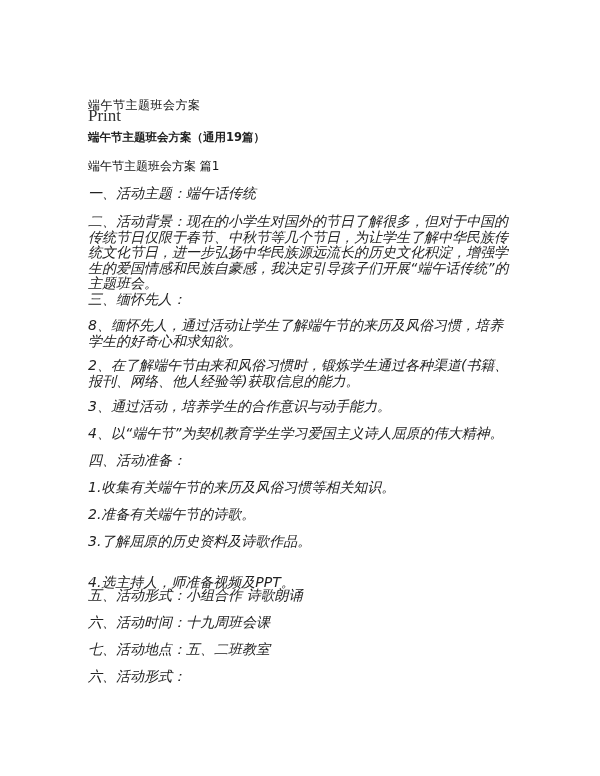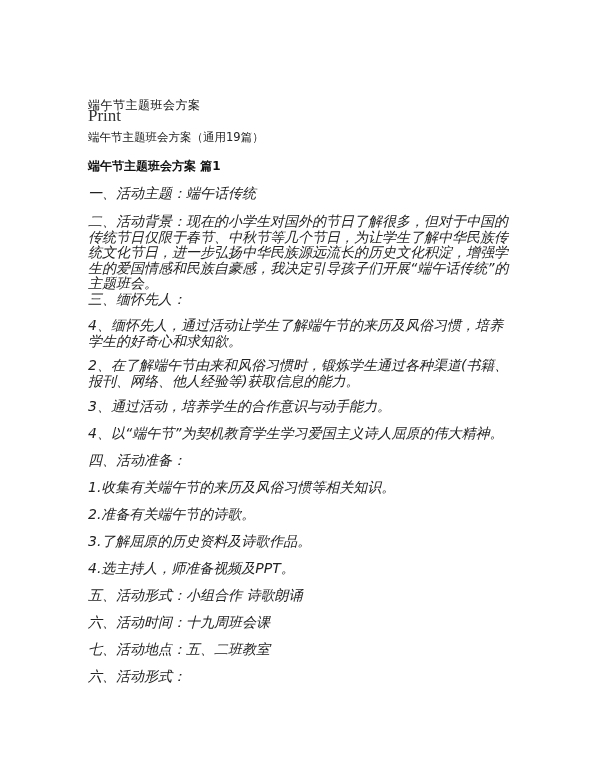--- a/index.html
+++ b/index.html
@@ -38,27 +38,28 @@
       text-align: left;
       font-size: 12px;
       color: #111111;
       letter-spacing: 0.5px;
     }
     .subtitle {
       position: absolute;
       top: 130px;
       left: 0;
       font-size: 11.5px;
+      font-weight: bold;
     }
     .section-heading {
       position: absolute;
       top: 158px;
       left: 0;
       font-size: 12px;
-      font-weight: bold;
+      font-weight: normal;
       color: #111111;
     }
     .para {
       position: absolute;
       left: 0;
       width: 424px;
       font-size: 14px;
       line-height: 15.5px;
       color: #222222;
       word-break: break-all;
@@ -70,26 +71,26 @@
 
 <div class="page">
   <div class="print-label">Print</div>
   <div class="doc-title">端午节主题班会方案</div>
   <div class="subtitle">端午节主题班会方案（通用19篇）</div>
   <div class="section-heading">端午节主题班会方案 篇1</div>
 
   <div class="para" style="top:186px">一、活动主题：端午话传统</div>
   <div class="para" style="top:214px">二、活动背景：现在的小学生对国外的节日了解很多，但对于中国的传统节日仅限于春节、中秋节等几个节日，为让学生了解中华民族传统文化节日，进一步弘扬中华民族源远流长的历史文化积淀，增强学生的爱国情感和民族自豪感，我决定引导孩子们开展“端午话传统”的主题班会。</div>
   <div class="para" style="top:292px">三、缅怀先人：</div>
-  <div class="para" style="top:318px">4、缅怀先人，通过活动让学生了解端午节的来历及风俗习惯，培养学生的好奇心和求知欲。</div>
+  <div class="para" style="top:318px">8、缅怀先人，通过活动让学生了解端午节的来历及风俗习惯，培养学生的好奇心和求知欲。</div>
   <div class="para" style="top:358px">2、在了解端午节由来和风俗习惯时，锻炼学生通过各种渠道(书籍、报刊、网络、他人经验等)获取信息的能力。</div>
   <div class="para" style="top:399px">3、通过活动，培养学生的合作意识与动手能力。</div>
   <div class="para" style="top:426px">4、以“端午节”为契机教育学生学习爱国主义诗人屈原的伟大精神。</div>
   <div class="para" style="top:453px">四、活动准备：</div>
   <div class="para" style="top:480px">1.收集有关端午节的来历及风俗习惯等相关知识。</div>
   <div class="para" style="top:507px">2.准备有关端午节的诗歌。</div>
   <div class="para" style="top:534px">3.了解屈原的历史资料及诗歌作品。</div>
-  <div class="para" style="top:561px">4.选主持人，师准备视频及PPT。</div>
+  <div class="para" style="top:575px">4.选主持人，师准备视频及PPT。</div>
   <div class="para" style="top:588px">五、活动形式：小组合作 诗歌朗诵</div>
   <div class="para" style="top:615px">六、活动时间：十九周班会课</div>
   <div class="para" style="top:642px">七、活动地点：五、二班教室</div>
   <div class="para" style="top:669px">六、活动形式：</div>
 </div>
 
 </body></html>

